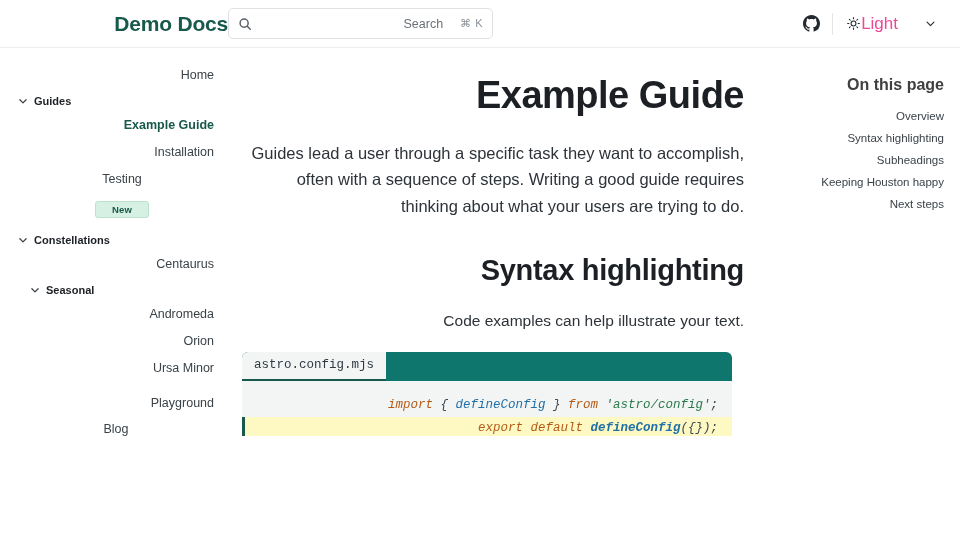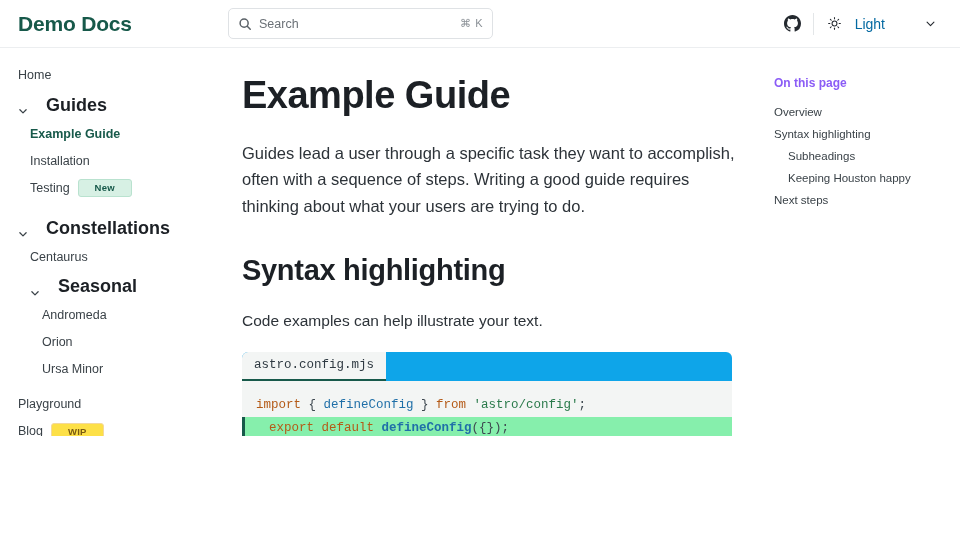--- a/index.html
+++ b/index.html
@@ -4,21 +4,21 @@
 <style>
   * { box-sizing: border-box; }
   html, body {
     margin: 0; padding: 0;
     width: 960px; height: 540px;
     overflow: hidden;
     background: #ffffff;
     font-family: "Liberation Sans", sans-serif;
     color: #24292f;
   }
-  .app { position: relative; width: 960px; height: 436px; display: flex; flex-direction: column; }
+  .app { position: relative; width: 960px; height: 436px; display: flex; flex-direction: column; text-align: right; }
 
   
   .header {
     height: 48px;
     flex: 0 0 48px;
     display: flex;
     align-items: center;
     padding: 0 18px 0 18px;
     background: #ffffff;
     border-bottom: 1px solid #eceef0;
@@ -34,21 +34,21 @@
     white-space: nowrap;
   }
   .search-box {
     width: 265px;
     height: 31px;
     border: 1px solid #dfe2e5;
     border-radius: 5px;
     display: flex;
     align-items: center;
     padding: 0 9px;
-    gap: 7px;
+    gap: 17px;
     background: #fff;
     cursor: text;
   }
   .search-icon svg { display: block; }
   .search-placeholder {
     flex: 1;
     font-size: 12.5px;
     color: #6b7177;
   }
   .search-kbd {
@@ -61,24 +61,24 @@
     margin-left: auto;
     display: flex;
     align-items: center;
     gap: 0;
   }
   .gh-link { display: flex; align-items: center; padding: 0 12px; }
   .divider-v { width: 1px; height: 22px; background: #e3e6e8; }
   .theme-select {
     display: flex;
     align-items: center;
-    gap: 14px;
+    gap: 1px;
     padding: 0 6px 0 14px;
-    font-size: 14px;
-    color: #0369a1;
+    font-size: 17px;
+    color: #ec4899;
     cursor: pointer;
   }
   .sun-icon svg { display: block; }
   .chev { margin-left: 26px; color: #24292f; }
 
   
   .body {
     flex: 1 1 auto;
     display: flex;
     min-height: 0;
@@ -98,37 +98,37 @@
     padding: 5px 0 5px 0;
     color: #3a4248;
     text-decoration: none;
     cursor: pointer;
     line-height: 1.35;
   }
   .nav-link.top { padding-left: 0; }
   .group-header {
     display: flex;
     align-items: center;
-    gap: 18px;
+    gap: 6px;
     padding: 6px 0 5px 0;
     font-weight: 700;
     color: #1c2025;
     cursor: pointer;
-    font-size: 18px;
+    font-size: 11px;
   }
   .caret {
     width: 10px;
     height: 10px;
     flex: 0 0 10px;
     color: #3a4248;
   }
   .group-items { padding-left: 12px; }
   .group-items.lvl2 { padding-left: 12px; }
   .nav-link.active { color: #17594a; font-weight: 700; }
-  .nav-row { display: flex; align-items: center; gap: 8px; }
+  .nav-row { display: flex; align-items: center; gap: 8px; flex-direction: column; }
   .badge {
     display: inline-block;
     font-size: 9.5px;
     font-weight: 700;
     line-height: 1;
     padding: 3px 16px;
     border-radius: 3px;
     letter-spacing: 0.2px;
   }
   .badge.new { background: #d7f0e4; color: #17594a; border: 1px solid #b9e2cf; }
@@ -173,62 +173,63 @@
   .code-card {
     border-radius: 6px 6px 4px 4px;
     overflow: hidden;
     background: #f3f5f4;
     margin-bottom: 30px;
     border-bottom: 2px solid #e6eae9;
     max-width: 490px;
   }
   .code-tabs {
     display: flex;
-    background: #0ea5e9;
+    background: #0f766e;
     height: 29px;
   }
   .code-tab {
     font-family: "Liberation Mono", monospace;
     font-size: 12.5px;
     color: #2f3a42;
     padding: 6px 12px 0 12px;
     background: #f3f5f4;
     border-bottom: 2px solid #17594a;
     cursor: pointer;
   }
   .code-body {
     padding: 13px 0 12px 0;
     font-family: "Liberation Mono", monospace;
     font-size: 12.5px;
     line-height: 1.9;
     background: #f3f5f4;
+    font-style: italic;
   }
   .code-line { padding: 0 14px; white-space: pre; }
   .code-line.hl {
-    background: #86efac;
+    background: #fef9c3;
     border-left: 3px solid #17594a;
     padding-left: 24px;
   }
   .tok-kw { color: #b45a17; }
   .tok-fn { color: #1f6fa8; }
   .tok-str { color: #2a7a4b; }
   .tok-pl { color: #3d474f; }
   .tok-bold { font-weight: 700; }
 
   
   .toc {
     width: 186px;
     flex: 0 0 186px;
     padding: 28px 16px 0 0;
     font-size: 11.5px;
   }
   .toc-title {
     font-weight: 700;
-    font-size: 12px;
-    color: #8b5cf6;
+    font-size: 16px;
+    color: #404040;
     margin-bottom: 11px;
   }
   .toc a {
     display: block;
     color: #3a4248;
     text-decoration: none;
     padding: 3px 0;
     cursor: pointer;
     line-height: 1.4;
   }

